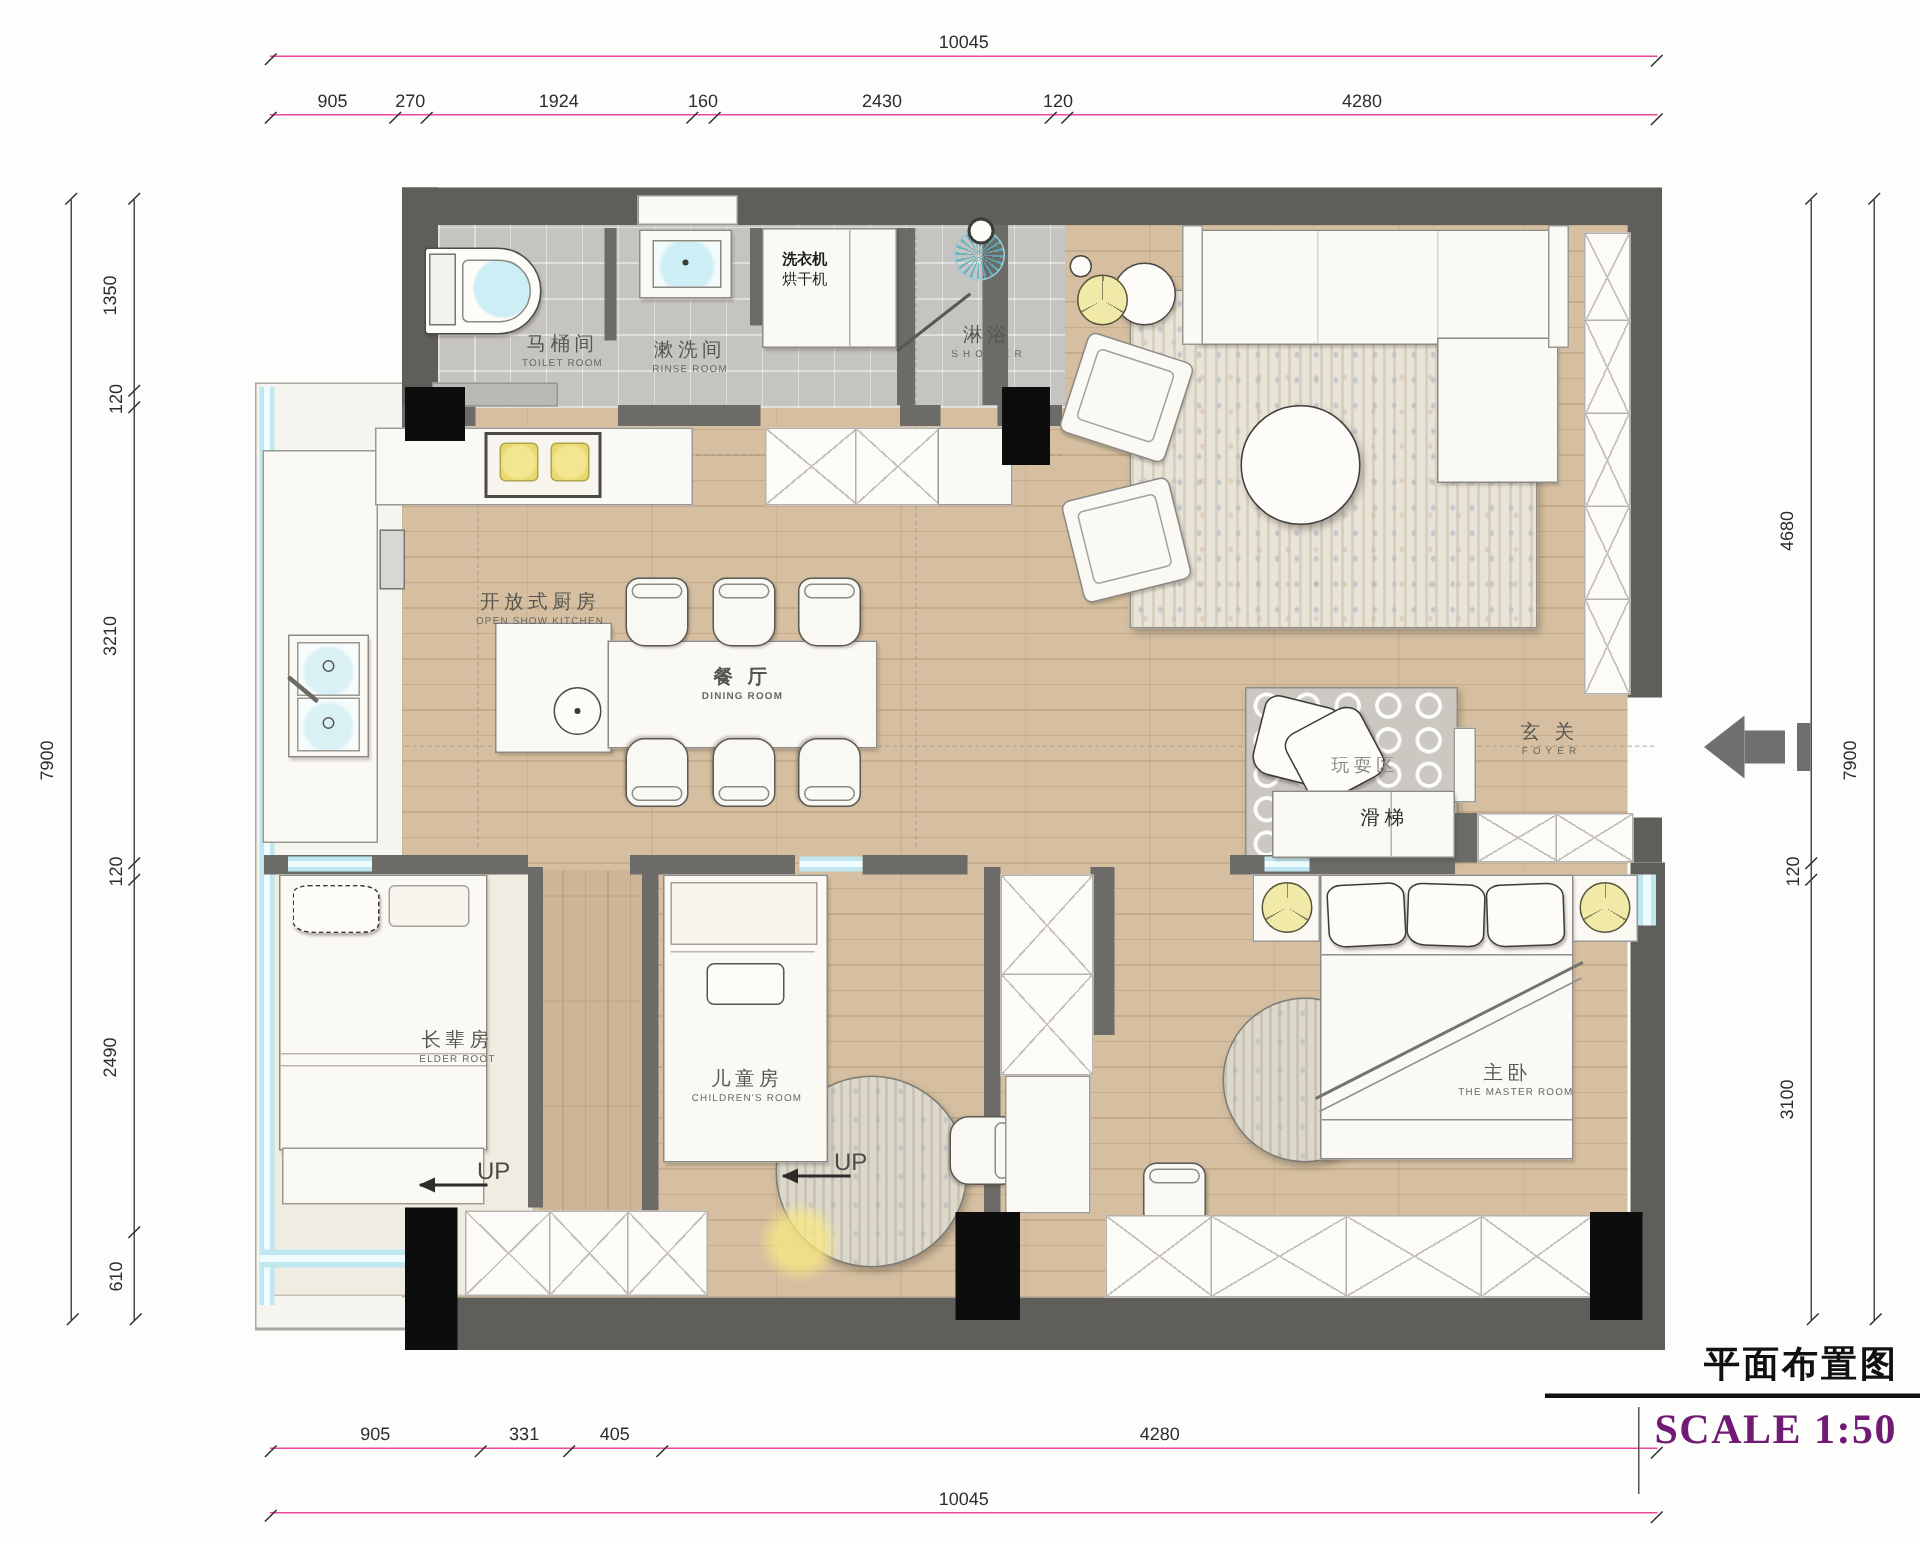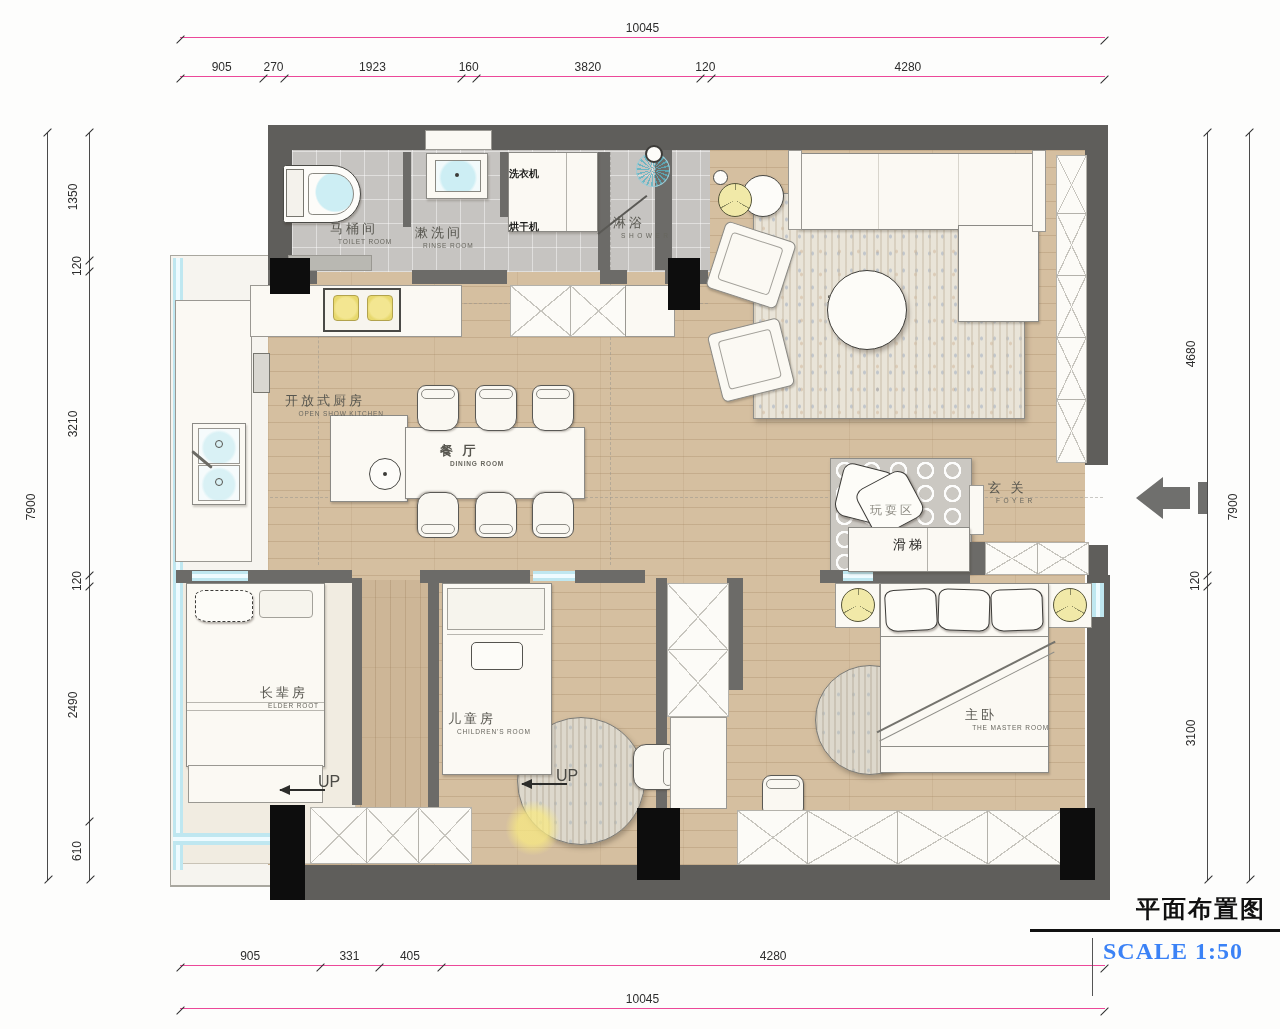--- a/index.html
+++ b/index.html
@@ -54,21 +54,21 @@
      background-size:27px 23px;}
   .pillow{background:#fdfcf8;border:1.5px solid #3c3b38;border-radius:18% 22% 20% 24%;box-shadow:1px 2px 2px rgba(60,50,40,.35);}
   .chairh{background:#faf8f2;border:1.5px solid #5a5955;border-radius:9px 9px 13px 13px;box-shadow:1px 1px 2px rgba(60,50,40,.3);}
   .chairh::after{content:"";position:absolute;left:3px;right:3px;top:3px;height:8px;border:1px solid #8b8a84;border-radius:8px;}
   .lamp{border-radius:50%;background:
      conic-gradient(#8b8a60 0 3deg,transparent 3deg 117deg,#8b8a60 120deg 123deg,transparent 123deg 237deg,#8b8a60 240deg 243deg,transparent 243deg),#f1e9a8;
      border:1.2px solid #56553a;}
   .guide{position:absolute;opacity:.5;}
   .guide.h{border-top:1.5px dashed #96948e;}
   .guide.v{border-left:1.5px dashed #96948e;}
-  .rlabel{position:absolute;text-align:left;color:#57564f;line-height:1.3;z-index:30;}
+  .rlabel{position:absolute;text-align:center;color:#57564f;line-height:1.3;z-index:30;}
   .rlabel .zh{font-size:13px;letter-spacing:3px;display:block;}
   .rlabel .en{font-size:8px;letter-spacing:1px;color:#68675f;display:block;transform:scale(.82);transform-origin:center top;white-space:nowrap;}
   .uplbl{position:absolute;color:#4b4a45;font-size:16px;z-index:30;}
   .uparrow{position:absolute;height:1.5px;background:#2c2c2a;z-index:30;}
   .uparrow::before{content:"";position:absolute;left:-1px;top:-4.25px;border-top:5px solid transparent;border-bottom:5px solid transparent;border-right:11px solid #2c2c2a;}
   .titleblock{position:absolute;}
 </style>
 </head>
 <body>
 <div id="sheet">
@@ -79,27 +79,27 @@
       </div>
     </div>
 <div class="dim h" style="left:180px;top:61px;width:925px;height:16px;">
       <div class="seg" style="flex-grow: 905; flex-basis: 0px;">
         <span class="lbl">905</span>
       </div>
       <div class="seg" style="flex-grow: 220; flex-basis: 0px;">
         <span class="lbl">270</span>
       </div>
       <div class="seg" style="flex-grow: 1930; flex-basis: 0px;">
-        <span class="lbl">1923</span>
+        <span class="lbl">1924</span>
       </div>
       <div class="seg" style="flex-grow: 160; flex-basis: 0px;">
         <span class="lbl">160</span>
       </div>
       <div class="seg" style="flex-grow: 2430; flex-basis: 0px;">
-        <span class="lbl">3820</span>
+        <span class="lbl">2430</span>
       </div>
       <div class="seg" style="flex-grow: 120; flex-basis: 0px;">
         <span class="lbl">120</span>
       </div>
       <div class="seg" style="flex-grow: 4280; flex-basis: 0px;">
         <span class="lbl">4280</span>
       </div>
     </div>
 <div class="dim v" style="left:32px;top:133px;width:16px;height:747px;">
       <div class="seg" style="flex-grow: 7900; flex-basis: 0px;">
@@ -220,21 +220,21 @@
     <div class="abs" style="left:24px;top:7px;width:44px;height:40px;background:radial-gradient(circle at 60% 45%,#cdeef4 0 55%,#fdfcf9 60%);border:1px solid #8a8982;border-radius:6px 30px 30px 6px;"></div>
   </div>
   <div class="abs flat" style="left:118px;top:130px;width:82px;height:14px;background:#b9b8b2;"></div>
   <div class="abs furn" style="left:256px;top:28px;width:60px;height:44px;">
     <div class="abs" style="left:8px;top:6px;width:44px;height:30px;background:radial-gradient(circle at 50% 55%,#cdeef4 0 60%,#f2fafb 70%);border:1px solid #8a8982;"></div>
     <div class="abs" style="left:28px;top:19px;width:4px;height:4px;background:#3c3b38;border-radius:50%;"></div>
   </div>
   <div class="abs furn" style="left:338px;top:27px;width:88px;height:78px;">
     <div class="rlabel" style="left:0;top:14px;width:55px;color:#1e1e1c;">
       <span style="font-size:10px;font-weight:bold;display:block;">洗衣机</span>
-      <span style="font-size:10px;font-weight:bold;display:block;margin-top:40px;">烘干机</span>
+      <span style="font-size:10px;font-weight:normal;display:block;">烘干机</span>
     </div>
     <div class="abs" style="left:57px;top:0;width:1px;height:100%;background:#b4b2ab;"></div>
   </div>
   <div class="abs" style="left:466px;top:28px;width:34px;height:34px;border-radius:50%;background:repeating-conic-gradient(rgba(88,178,195,.8) 0 7deg,rgba(255,255,255,0) 7deg 18deg);box-shadow:0 0 0 1px #9dccd6 inset;">
     <div class="abs" style="left:9px;top:-8px;width:14px;height:14px;background:#fdfcf9;border:2px solid #3c3b38;border-radius:50%;"></div>
   </div>
   <div class="abs" style="left:428px;top:108px;width:62px;height:2px;background:#5a5955;transform:rotate(-38deg);transform-origin:left center;"></div>
 
   <div class="abs flat" style="left:5px;top:175px;width:75px;height:260px;"></div>
   <div class="abs furn" style="left:22px;top:298px;width:52px;height:80px;">
@@ -409,17 +409,17 @@
 
 <div style="position:absolute;left:1136px;top:477px;width:0;height:0;border-top:21px solid transparent;border-bottom:21px solid transparent;border-right:27px solid #6f6f6d;"></div>
 <div style="position:absolute;left:1163px;top:487px;width:27px;height:22px;background:#6f6f6d;"></div>
 <div style="position:absolute;left:1198px;top:482px;width:9px;height:32px;background:#6f6f6d;"></div>
 
 <div class="titleblock" style="left:1030px;top:893px;width:250px;">
   <div style="text-align:right;padding-right:14px;font-size:24px;font-weight:bold;color:#111;letter-spacing:2px;">平面布置图</div>
   <div style="margin-top:4px;border-top:3.5px solid #111;width:250px;"></div>
   <div style="display:flex;align-items:flex-start;margin-top:6px;">
     <div style="width:1px;height:58px;background:#555;margin-left:62px;"></div>
-    <div style="font-family:'Liberation Serif','DejaVu Serif',serif;font-weight:bold;font-size:24px;color:#3b82f6;padding-left:10px;letter-spacing:1px;">SCALE  1:50</div>
+    <div style="font-family:'Liberation Serif','DejaVu Serif',serif;font-weight:bold;font-size:28px;color:#701a75;padding-left:10px;letter-spacing:1px;">SCALE  1:50</div>
   </div>
 </div>
 
 </div>
 
 </body></html>

